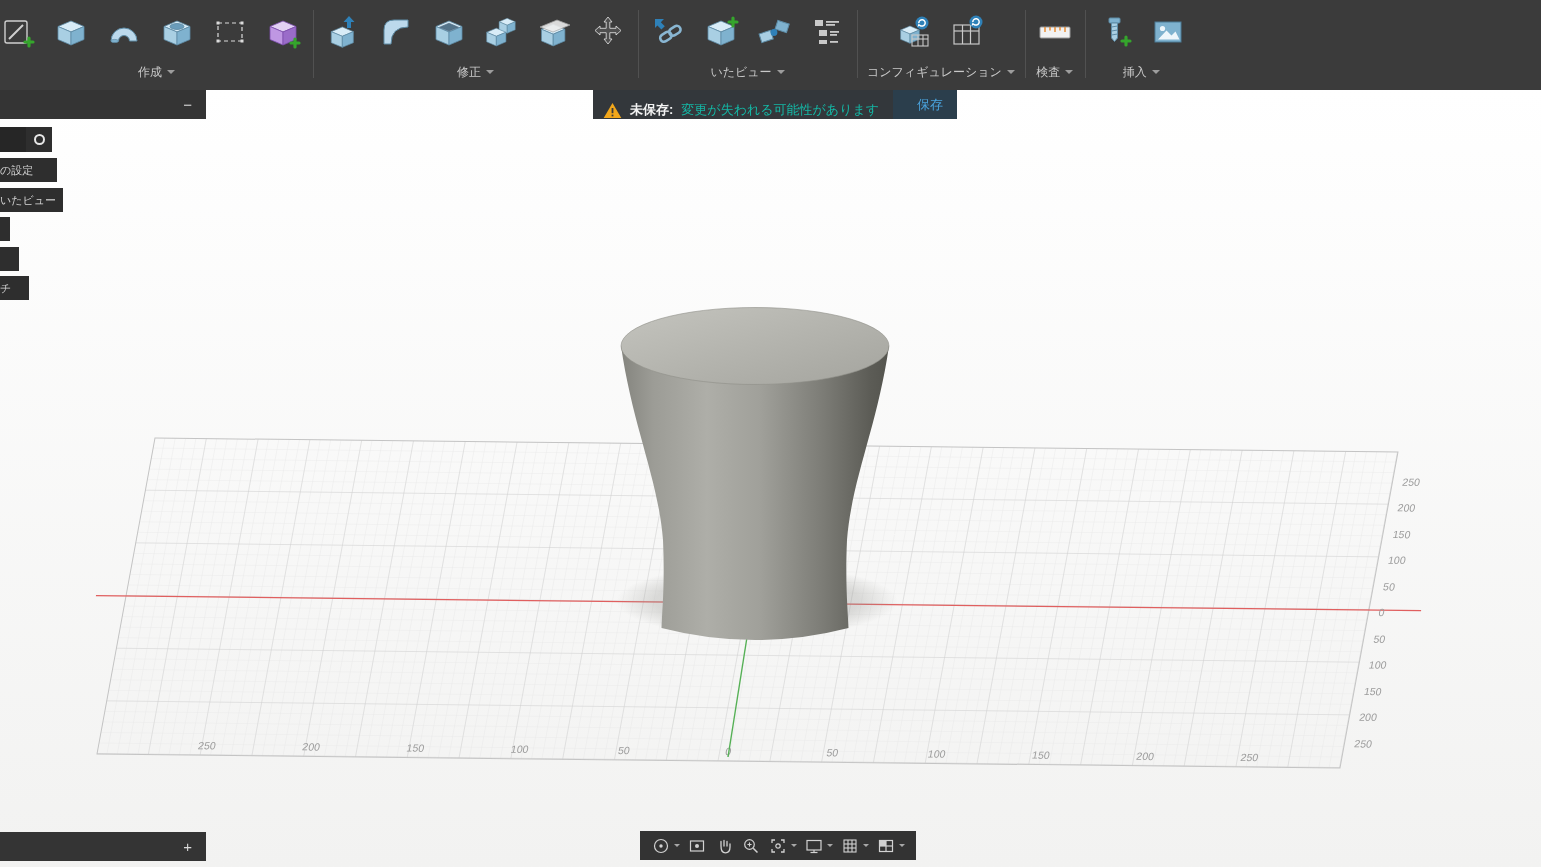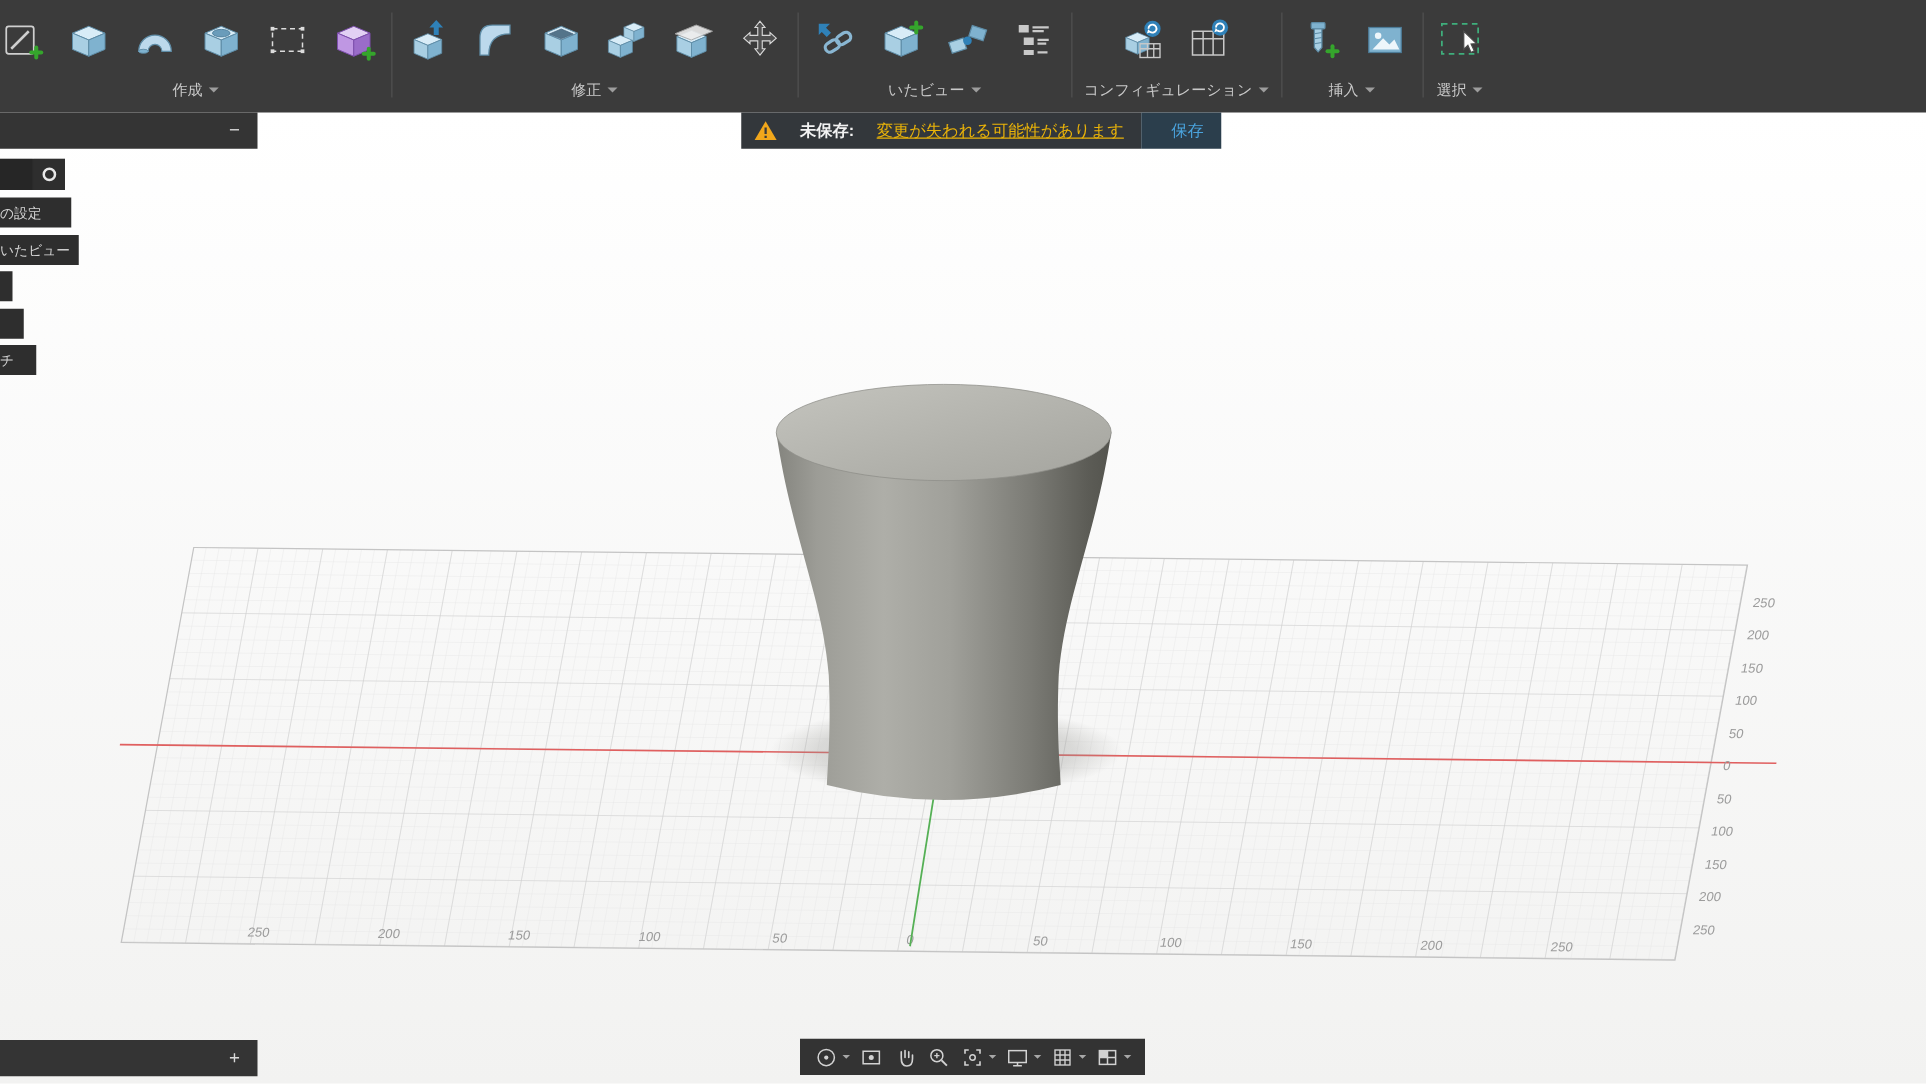--- a/index.html
+++ b/index.html
@@ -16,23 +16,23 @@
   .ticons { height:56px; display:flex; align-items:center; gap:13px; }
   .ticon { width:40px; height:40px; display:flex; align-items:center; justify-content:center; border-radius:3px; cursor:pointer; }
   .ticon svg { display:block; }
   .ticon.cut { margin-left:-12px; }
   .tlabel { display:flex; align-items:center; gap:5px; color:#c9c9c9; font-size:12px; height:24px; white-space:nowrap; cursor:pointer; }
   .caret { width:0; height:0; border-left:4px solid transparent; border-right:4px solid transparent; border-top:4px solid #9d9d9d; }
   .tfill { flex:1; }
 
   
   .warnbar { position:absolute; left:593px; top:90px; height:29px; display:flex; align-items:stretch; z-index:3; }
-  .warnmain { background:#33373b; display:flex; align-items:center; padding:0 14px 0 10px; gap:18px; }
+  .warnmain { background:#33373b; display:flex; align-items:flex-end; padding:0 14px 0 10px; gap:8px; }
   .warn-title { color:#f2f2f2; font-size:13px; font-weight:bold; }
-  .warn-msg { color:#eab308; font-size:13px;text-decoration:underline; }
+  .warn-msg { color:#14b8a6; font-size:13px; }
   .warnsave { width:64px; background:#2b3e4c; color:#4aa3dd; font-size:13px; display:flex; align-items:center; justify-content:center; cursor:pointer;padding-left:10px; }
 
   
   .lp-header { position:absolute; left:0; top:90px; width:206px; height:29px; background:#343434; z-index:3; display:flex; align-items:center; justify-content:flex-end; padding-right:14px; }
   .lp-btn { color:#d8d8d8; font-size:15px; cursor:pointer; line-height:1; }
   .lp-row { position:absolute; background:#2e2e2e; color:#d5d5d5; font-size:11px; display:flex; align-items:center; padding-left:0; z-index:3; overflow:hidden; white-space:nowrap; }
   .lp-iconrow { left:0; top:127px; width:52px; height:25px; padding:0; }
   .lp-cell { width:26px; height:25px; background:#262626; display:flex; align-items:center; justify-content:center; }
   .lp-cell + .lp-cell { margin-left:1px; background:#2e2e2e; }
   .ring { width:11px; height:11px; border:2px solid #e8e8e8; border-radius:50%; }
@@ -332,20 +332,40 @@
         </svg>
       </div>
     </div>
     <div class="tlabel">
       <span>コンフィギュレーション</span>
       <span class="caret"></span>
     </div>
   </div>
 
 
+  <div class="tgroup">
+    <div class="ticons">
+      <div class="ticon">
+        <svg width="36" height="36" viewBox="0 0 36 36">
+          <rect x="3" y="13" width="30" height="11" rx="1" fill="#f2f2f2" stroke="#9a9a9a"></rect>
+          <g stroke="#e8892c" stroke-width="1.4">
+            <line x1="8" y1="13" x2="8" y2="18"></line>
+              <line x1="13" y1="13" x2="13" y2="16.5"></line>
+            <line x1="18" y1="13" x2="18" y2="18"></line>
+              <line x1="23" y1="13" x2="23" y2="16.5"></line>
+            <line x1="28" y1="13" x2="28" y2="18"></line>
+          </g>
+        </svg>
+      </div>
+    </div>
+    <div class="tlabel">
+      <span>検査</span>
+      <span class="caret"></span>
+    </div>
+  </div>
 
   <div class="tgroup">
     <div class="ticons">
       <div class="ticon">
         <svg width="36" height="36" viewBox="0 0 36 36">
           <rect x="12" y="4" width="11" height="5" rx="1" fill="#7fb2cf" stroke="#5e8ca6"></rect>
           <path d="M14.5,9 h6 v15 l-3,3.5 -3,-3.5 z" fill="#a9cfe3" stroke="#5e8ca6"></path>
           <g stroke="#5e8ca6" stroke-width="1">
             <line x1="14.5" y1="13" x2="20.5" y2="12"></line>
               <line x1="14.5" y1="17" x2="20.5" y2="16"></line>
@@ -361,34 +381,20 @@
           <polygon points="8,25.5 16.5,16.5 21.5,21.5 25.5,17.5 29.5,25.5" fill="#eef6fb"></polygon>
         </svg>
       </div>
     </div>
     <div class="tlabel">
       <span>挿入</span>
       <span class="caret"></span>
     </div>
   </div>
 
-  <div class="tgroup">
-    <div class="ticons">
-      <div class="ticon">
-        <svg width="38" height="38" viewBox="0 0 38 38">
-          <rect x="4.5" y="6" width="29" height="24" fill="none" stroke="#3fae7c" stroke-width="1.4" stroke-dasharray="4.5 3.5"></rect>
-          <polygon points="22,12 22,26.5 25.3,23.3 27.8,29 30.4,27.6 27.9,22.2 32.2,21.8" fill="#fdfdfd" stroke="#4a4a4a" stroke-width="1"></polygon>
-        </svg>
-      </div>
-    </div>
-    <div class="tlabel">
-      <span>選択</span>
-      <span class="caret"></span>
-    </div>
-  </div>
 
   <div class="tfill"></div>
 </div>
 
 <div class="warnbar">
   <div class="warnmain">
     <svg width="19" height="17" viewBox="0 0 19 17">
       <polygon points="9.5,1 18.3,16 0.7,16" fill="#f2a71b"></polygon>
       <rect x="8.6" y="6" width="1.8" height="5.2" fill="#3a3a3a"></rect>
       <rect x="8.6" y="12.6" width="1.8" height="1.8" fill="#3a3a3a"></rect>

